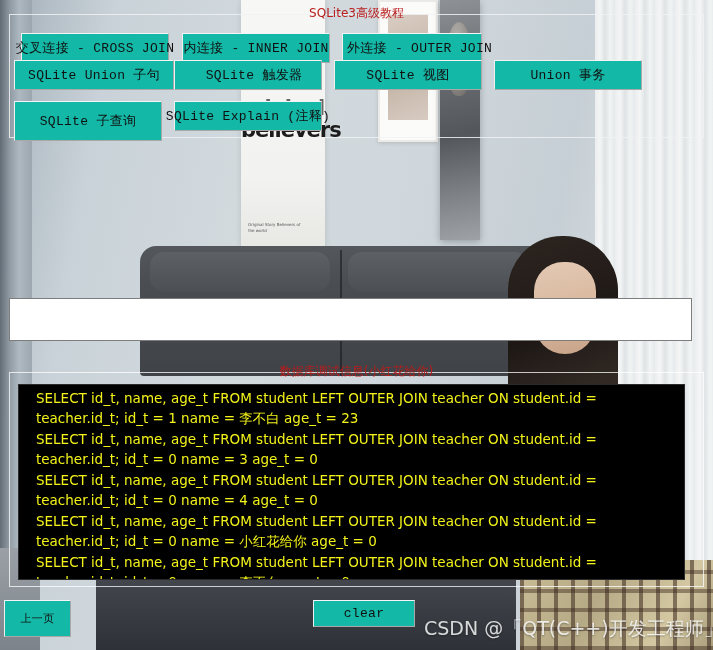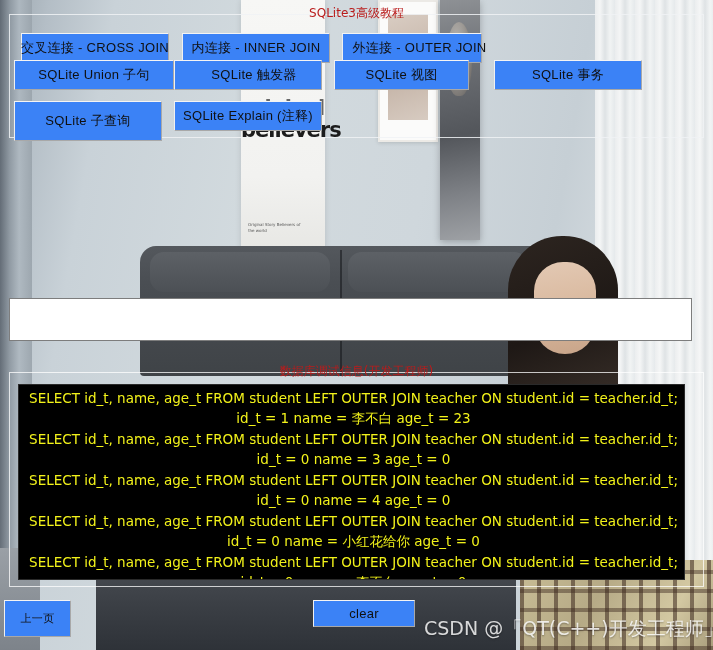--- a/index.html
+++ b/index.html
@@ -151,27 +151,27 @@
   }
   #gb-debug {
     left: 9px; top: 372px; width: 695px; height: 215px;
     border-color: rgba(255,255,255,.75);
   }
 
   
   .qbtn {
     position: absolute;
     box-sizing: border-box;
-    background: #3b82f6;
+    background: #14b8a6;
     border: 1px solid #a8a8a8;
     border-top-color: #f4f4f4;
     border-left-color: #f0f0f0;
     color: #101010;
     font-size: 13px;
-    font-family: Liberation Sans, sans-serif;
+    font-family: Liberation Mono, monospace;
     display: flex;
     align-items: center;
     justify-content: center;
     white-space: nowrap;
     z-index: 6;
     cursor: pointer;
     letter-spacing: .3px;
   }
 
   
@@ -197,23 +197,22 @@
     border: 1px solid #2a2a2a;
     color: #f2f21a;
     font-family: "DejaVu Sans", "Liberation Sans", sans-serif;
     font-size: 13.5px;
     line-height: 20px;
     padding: 3px 4px 3px 5px;
     overflow: hidden;
     z-index: 7;
   }
   #debug-console .log-line {
-    margin: 0 0 1px 3px;
+    margin: 0 0 1px 12px;
     word-break: break-word;
-    text-align: center;
   }
 
   
   #watermark {
     position: absolute;
     left: 424px; top: 616px;
     font-size: 19px;
     color: rgba(255,255,255,.82);
     font-family: "DejaVu Sans", "Liberation Sans", sans-serif;
     white-space: nowrap;
@@ -257,30 +256,30 @@
 <div class="groupbox" id="gb-tutorial">
   <div class="gb-title">SQLite3高级教程</div>
 </div>
 
 <div class="qbtn" style="left:21px;top:33px;width:148px;height:30px;">交叉连接 - CROSS JOIN</div>
 <div class="qbtn" style="left:182px;top:33px;width:148px;height:30px;">内连接 - INNER JOIN</div>
 <div class="qbtn" style="left:342px;top:33px;width:140px;height:30px;padding-left:15px;">外连接 - OUTER JOIN</div>
 
 <div class="qbtn" style="left:14px;top:60px;width:160px;height:30px;">SQLite Union 子句</div>
 <div class="qbtn" style="left:174px;top:60px;width:148px;height:30px;padding-left:12px;">SQLite 触发器</div>
-<div class="qbtn" style="left:334px;top:60px;width:135px;height:30px;">SQLite 视图</div>
-<div class="qbtn" style="left:494px;top:60px;width:148px;height:30px;">SQLite 事务</div>
+<div class="qbtn" style="left:334px;top:60px;width:148px;height:30px;">SQLite 视图</div>
+<div class="qbtn" style="left:494px;top:60px;width:148px;height:30px;">Union 事务</div>
 
 <div class="qbtn" style="left:14px;top:101px;width:148px;height:40px;">SQLite 子查询</div>
 <div class="qbtn" style="left:174px;top:101px;width:148px;height:30px;text-align:right;">SQLite Explain (注释)</div>
 
 <div id="sql-output" title=""></div>
 
 <div class="groupbox" id="gb-debug">
-  <div class="gb-title">数据库调试信息(开发工程师)</div>
+  <div class="gb-title">数据库调试信息(小红花给你)</div>
 </div>
 
 <div id="debug-console">
   <div class="log-line">SELECT id_t, name, age_t FROM student LEFT OUTER JOIN  teacher ON student.id = teacher.id_t;   id_t = 1 name = 李不白 age_t = 23</div>
   <div class="log-line">SELECT id_t, name, age_t FROM student LEFT OUTER JOIN  teacher ON student.id = teacher.id_t;   id_t = 0 name = 3 age_t = 0</div>
   <div class="log-line">SELECT id_t, name, age_t FROM student LEFT OUTER JOIN  teacher ON student.id = teacher.id_t;   id_t = 0 name = 4 age_t = 0</div>
   <div class="log-line">SELECT id_t, name, age_t FROM student LEFT OUTER JOIN  teacher ON student.id = teacher.id_t;   id_t = 0 name = 小红花给你 age_t = 0</div>
   <div class="log-line">SELECT id_t, name, age_t FROM student LEFT OUTER JOIN  teacher ON student.id = teacher.id_t;   id_t = 0 name = 李不白 age_t = 0</div>
 </div>
 

